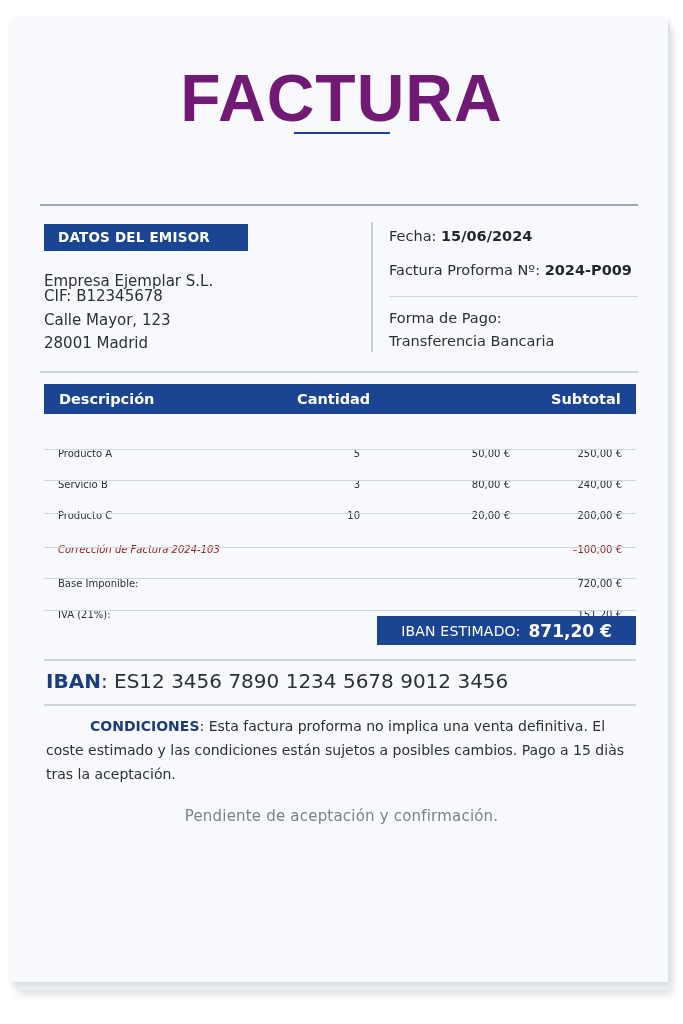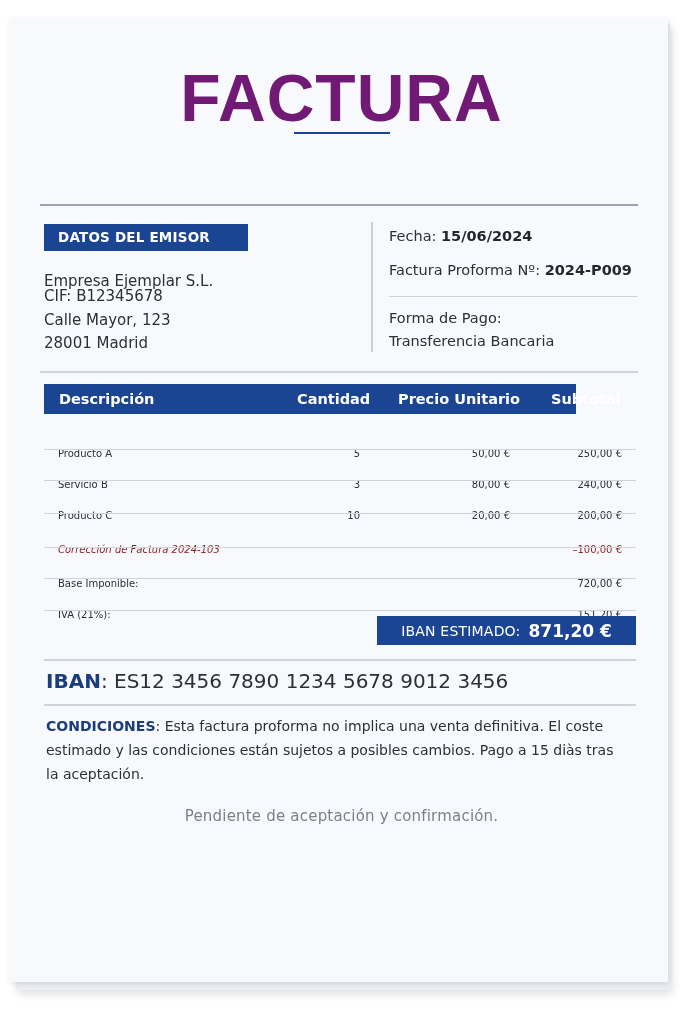--- a/index.html
+++ b/index.html
@@ -48,21 +48,21 @@
       font-size: 13.5px; font-weight: 600; padding-left: 14px; line-height: 27px;
       letter-spacing: 0.2px;
     }
     .emisor-line { left: 44px; font-size: 15px; color: #2c2f36; line-height: 20px; }
 
     .meta-text { left: 389px; font-size: 14.5px; color: #2c2f36; line-height: 20px; white-space: nowrap; }
     .meta-text b { font-weight: 700; color: #23262c; }
 
     
     .thead {
-      left: 44px; top: 384px; width: 532px; height: 30px; background: #1b4593;
+      left: 44px; top: 384px; width: 592px; height: 30px; background: #1b4593;
       color: #ffffff; font-size: 14.5px; font-weight: 600;
     }
     .thead span { position: absolute; top: 0; line-height: 30px; white-space: nowrap; }
 
     .cell { position: absolute; font-size: 10px; color: #2c2f36; line-height: 20px; white-space: nowrap; margin-top: 20px; }
     .right { text-align: right; }
 
     .correction { color: #8f2323; font-style: italic; }
     .correction-amt { color: #8f2323; }
 
@@ -70,21 +70,21 @@
       left: 377px; top: 616px; width: 259px; height: 29px; background: #1b4593;
       color: #ffffff; display: flex; align-items: center; justify-content: center;
     }
     .total-label { font-size: 14px; font-weight: 500; letter-spacing: 0.2px; margin-right: 8px; }
     .total-value { font-size: 17px; font-weight: 700; }
 
     .iban { left: 46px; top: 671px; font-size: 20px; color: #2c2f36; line-height: 20px; white-space: nowrap; }
     .iban b { color: #1b3c7d; font-weight: 700; }
 
     .cond { left: 46px; top: 714px; width: 580px; font-size: 14px; line-height: 24px; color: #2c2f36; }
-    .cond b { color: #1b3c7d; font-weight: 700; }
+    .cond b { color: #1b3c7d; font-weight: 700; margin-left: 44px; }
 
     .pending { left: 0; width: 683px; top: 807px; text-align: center; font-size: 15px; color: #7b808a; letter-spacing: 0.2px; }
   </style>
 </head>
 <body>
 
 <div class="paper-shadow"></div>
 <div class="paper"></div>
 
 <div class="abs title-main">FACTURA</div>
@@ -113,21 +113,20 @@
 </div>
 <div class="abs hline-light" style="left:389px; top:296px; width:249px;"></div>
 <div class="abs meta-text" style="top:308px;">Forma de Pago:</div>
 <div class="abs meta-text" style="top:331px;">Transferencia Bancaria</div>
 
 <div class="abs hline-light" style="left:40px; top:371px; width:598px; height:2px;"></div>
 
 <div class="abs thead">
   <span style="left:15px;">Descripción</span>
   <span style="left:253px;">Cantidad</span>
-  <span style="left:354px;">Precio Unitario</span>
   <span style="left:507px;">Subtotal</span>
 </div>
 
 <div class="cell" style="left:58px; top:424px;">Producto A</div>
 <div class="cell right" style="left:320px; width:40px; top:424px;">5</div>
 <div class="cell right" style="left:420px; width:90px; top:424px;">50,00 €</div>
 <div class="cell right" style="left:530px; width:92px; top:424px;">250,00 €</div>
 <div class="abs hline-light" style="left:44px; top:449px; width:592px;"></div>
 
 <div class="cell" style="left:58px; top:455px;">Servicio B</div>

